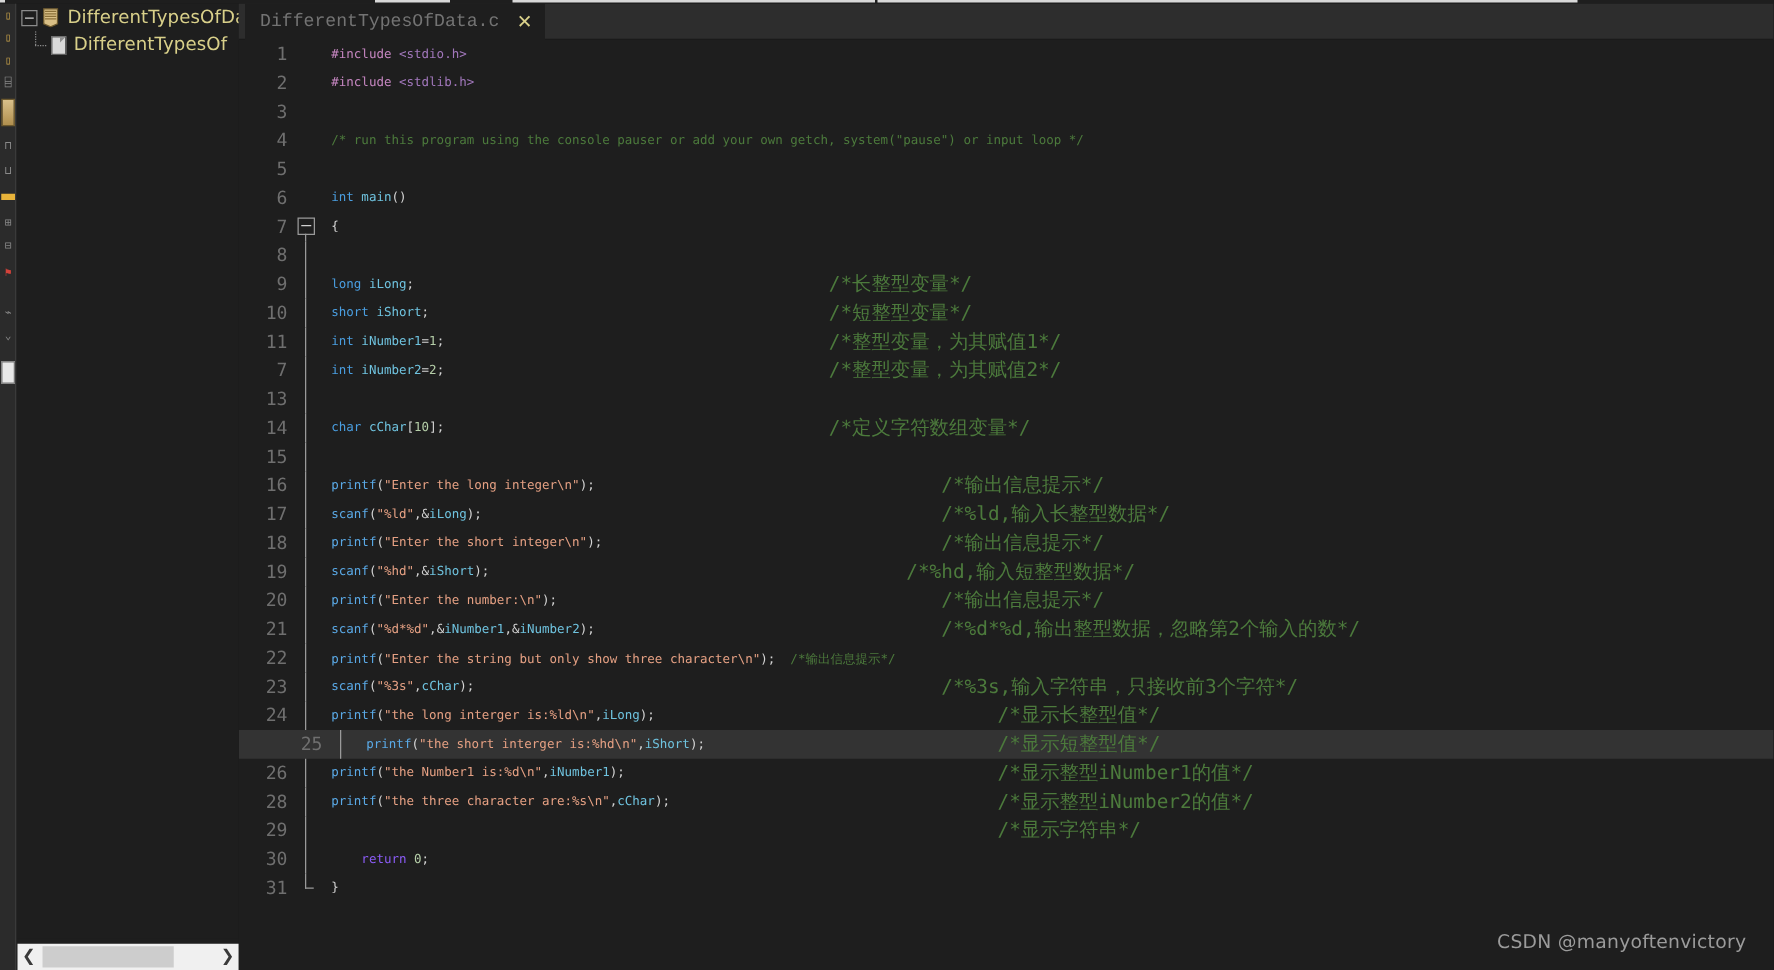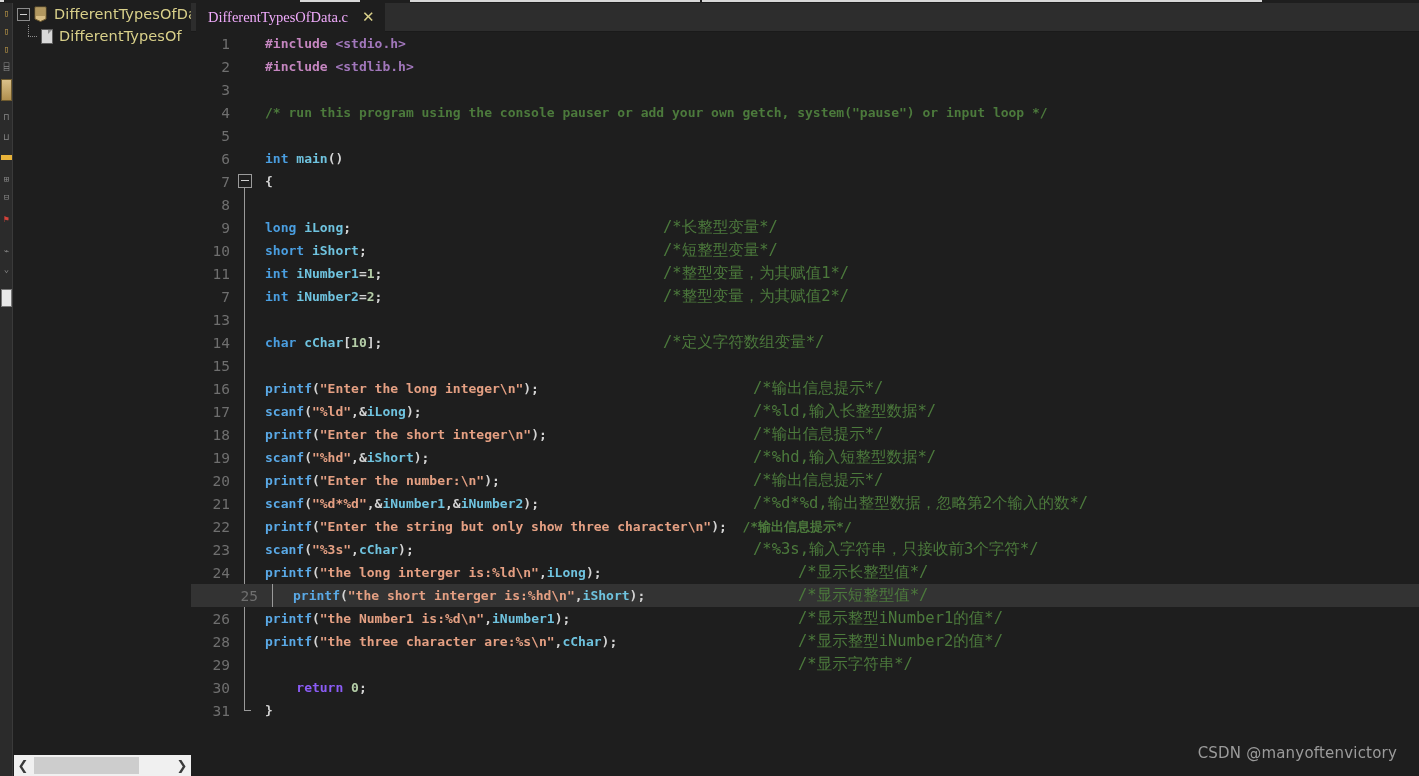--- a/index.html
+++ b/index.html
@@ -130,22 +130,22 @@
     background: #2d2d2d;
     border-bottom: 1px solid #1a1a1a;
   }
   .tab {
     position: absolute; left: 5px; top: 0;
     height: 29px; padding: 0 10px 0 12px;
     background: #1e1e1e;
     display: flex; align-items: center; gap: 14px;
   }
   .tab-title {
-    font-family: Liberation Serif, serif;
-    font-size: 14.5px; color: #f0abfc;
+    font-family: Liberation Mono, monospace;
+    font-size: 14.5px; color: #737373;
   }
   .tab-close {
     font-family: "DejaVu Sans", "Liberation Sans", sans-serif;
     font-size: 15px; color: #d9d08a; line-height: 1;
     font-weight: 600;
   }
 
   
   .editor {
     position: absolute; left: 191px; top: 32px;
@@ -169,24 +169,23 @@
     text-align: right; padding-right: 8px;
     font-family: "DejaVu Sans Mono", "Liberation Mono", monospace;
     font-size: 14.5px; color: #6f6f6f;
   }
   .foldcol {
     width: 14px; flex: 0 0 14px; height: 23px; position: relative;
   }
   .codetext {
     flex: 1 1 auto; padding-left: 13px;
     font-family: "DejaVu Sans Mono", "Liberation Mono", monospace;
-    font-size: 13px; color: #d4d4d4;
+    font-size: 10px; color: #d4d4d4;
     letter-spacing: 0px;
     white-space: pre;
-    font-weight: bold;
   }
   
   .foldbox {
     position: absolute; left: 0px; top: 4px;
     width: 14px; height: 14px;
     border: 1px solid #9a9a9a; background: #1e1e1e;
   }
   .foldbox::before {
     content:""; position: absolute;
     left: 2px; top: 5px; width: 8px; height: 1px; background: #d0d0d0;
@@ -331,21 +330,21 @@
       </div>
     <div id="comment-layer">
         <div class="comment-col" style="left: 472px; top: 184px; height: 23px;">/*长整型变量*/</div>
         <div class="comment-col" style="left: 472px; top: 207px; height: 23px;">/*短整型变量*/</div>
         <div class="comment-col" style="left: 472px; top: 230px; height: 23px;">/*整型变量，为其赋值1*/</div>
         <div class="comment-col" style="left: 472px; top: 253px; height: 23px;">/*整型变量，为其赋值2*/</div>
         <div class="comment-col" style="left: 472px; top: 299px; height: 23px;">/*定义字符数组变量*/</div>
         <div class="comment-col" style="left: 562px; top: 345px; height: 23px;">/*输出信息提示*/</div>
         <div class="comment-col" style="left: 562px; top: 368px; height: 23px;">/*%ld,输入长整型数据*/</div>
         <div class="comment-col" style="left: 562px; top: 391px; height: 23px;">/*输出信息提示*/</div>
-        <div class="comment-col" style="left: 562px; top: 414px; height: 23px;">/*%hd,输入短整型数据*/</div>
+        <div class="comment-col" style="left: 534px; top: 414px; height: 23px;">/*%hd,输入短整型数据*/</div>
         <div class="comment-col" style="left: 562px; top: 437px; height: 23px;">/*输出信息提示*/</div>
         <div class="comment-col" style="left: 562px; top: 460px; height: 23px;">/*%d*%d,输出整型数据，忽略第2个输入的数*/</div>
         <div class="comment-col" style="left: 562px; top: 506px; height: 23px;">/*%3s,输入字符串，只接收前3个字符*/</div>
         <div class="comment-col" style="left: 607px; top: 529px; height: 23px;">/*显示长整型值*/</div>
         <div class="comment-col" style="left: 607px; top: 552px; height: 23px;">/*显示短整型值*/</div>
         <div class="comment-col" style="left: 607px; top: 575px; height: 23px;">/*显示整型iNumber1的值*/</div>
         <div class="comment-col" style="left: 607px; top: 598px; height: 23px;">/*显示整型iNumber2的值*/</div>
         <div class="comment-col" style="left: 607px; top: 621px; height: 23px;">/*显示字符串*/</div>
       </div>
   </div>

